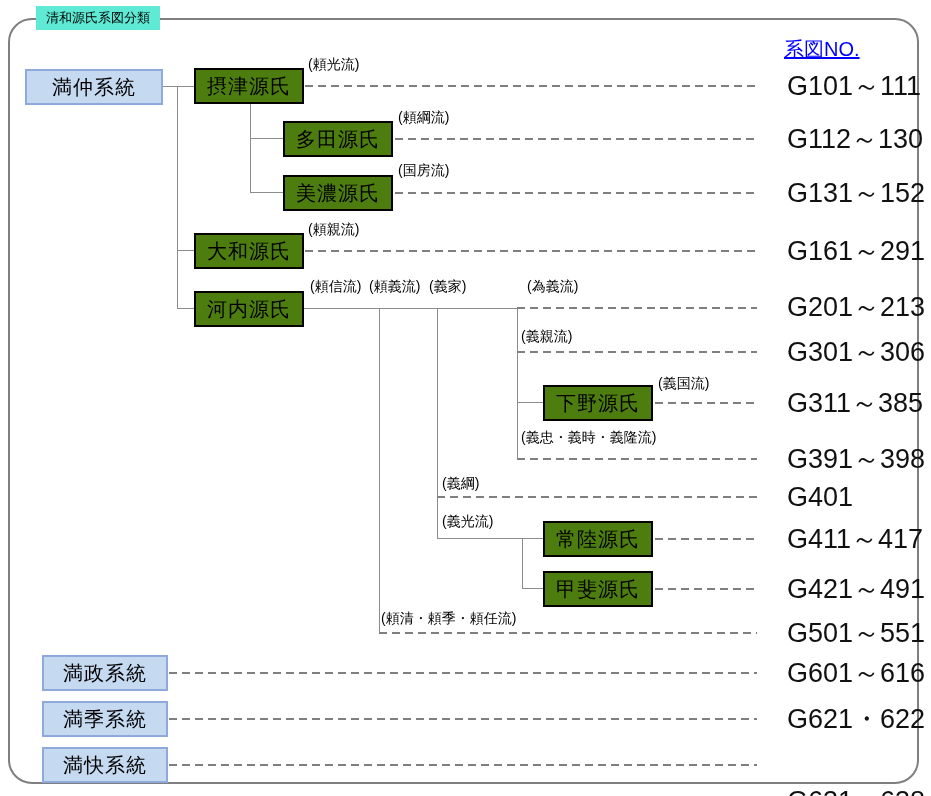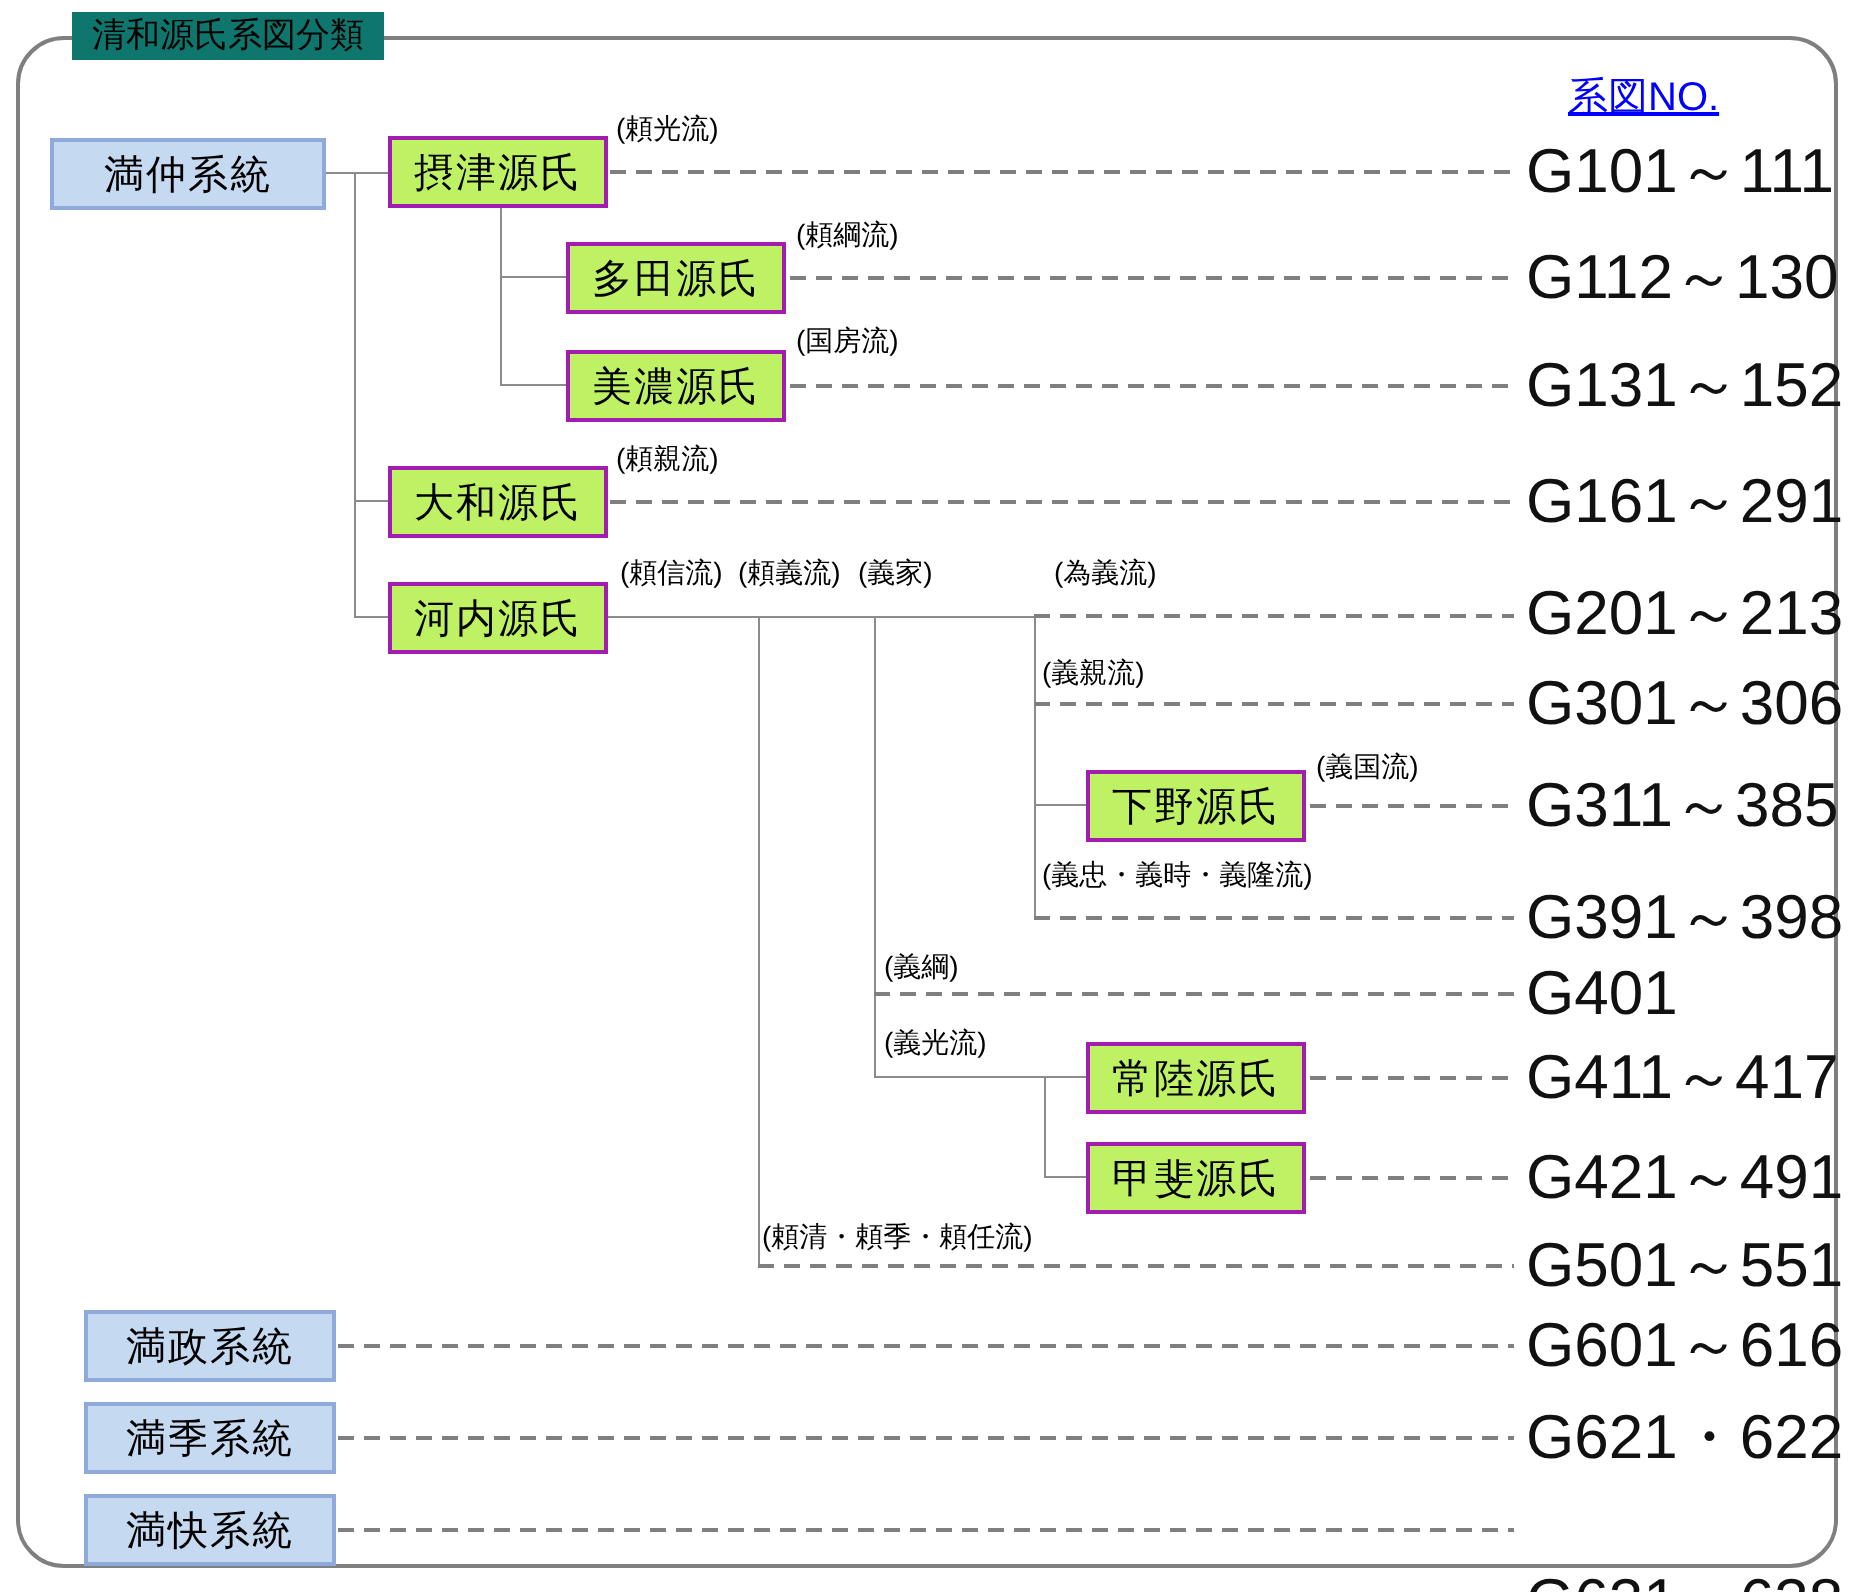--- a/index.html
+++ b/index.html
@@ -1,33 +1,33 @@
 <!DOCTYPE html>
 <html><head>
 <meta charset="utf-8">
 <style>
   html,body{margin:0;padding:0;background:#fff;}
   .stage{position:relative;width:931px;height:796px;background:#ffffff;overflow:hidden;
          font-family:"Liberation Sans","DejaVu Sans",sans-serif;color:#000;}
   .frame{position:absolute;left:8px;top:18px;width:911px;height:766px;
          border:2px solid #7f7f7f;border-radius:24px;box-sizing:border-box;}
-  .title{position:absolute;left:36px;top:6px;background:#0f766e;padding:0 10px;
-         font-size:17px;line-height:24px;z-index:2;white-space:nowrap;}
+  .title{position:absolute;left:36px;top:6px;background:#5eead4;padding:0 10px;
+         font-size:13px;line-height:24px;z-index:2;white-space:nowrap;}
   .gno-header{position:absolute;left:784px;top:36px;font-size:20px;line-height:26px;
          color:#0000ff;text-decoration:underline;z-index:2;white-space:nowrap;cursor:pointer;}
   .node{position:absolute;display:flex;align-items:center;justify-content:center;
          font-size:20px;box-sizing:border-box;z-index:2;white-space:nowrap;letter-spacing:1px;}
   .keito{background:#c5d9f1;border:2px solid #8eaadb;}
-  .genji{background:#bef264;border:2px solid #a21caf;}
+  .genji{background:#4d7c0f;border:2px solid #000000;}
   .hline{position:absolute;height:0;border-top:1.5px solid #8c8c8c;z-index:1;}
   .vline{position:absolute;width:0;border-left:1.5px solid #8c8c8c;z-index:1;}
   .dash{position:absolute;height:2px;z-index:1;
         background:repeating-linear-gradient(90deg,#7f7f7f 0 8px,transparent 8px 13px);}
   .ann{position:absolute;font-size:14px;line-height:18px;white-space:nowrap;z-index:2;}
-  .gno{position:absolute;left:763px;transform:translateY(-50%);font-size:31px;
+  .gno{position:absolute;left:787px;transform:translateY(-50%);font-size:27px;
        line-height:26px;white-space:nowrap;z-index:2;color:#111;}
 </style>
 </head>
 <body>
 
 <div class="stage">
 
   <div class="frame"></div>
   <div class="title">清和源氏系図分類</div>
   <div class="gno-header">系図NO.</div>

